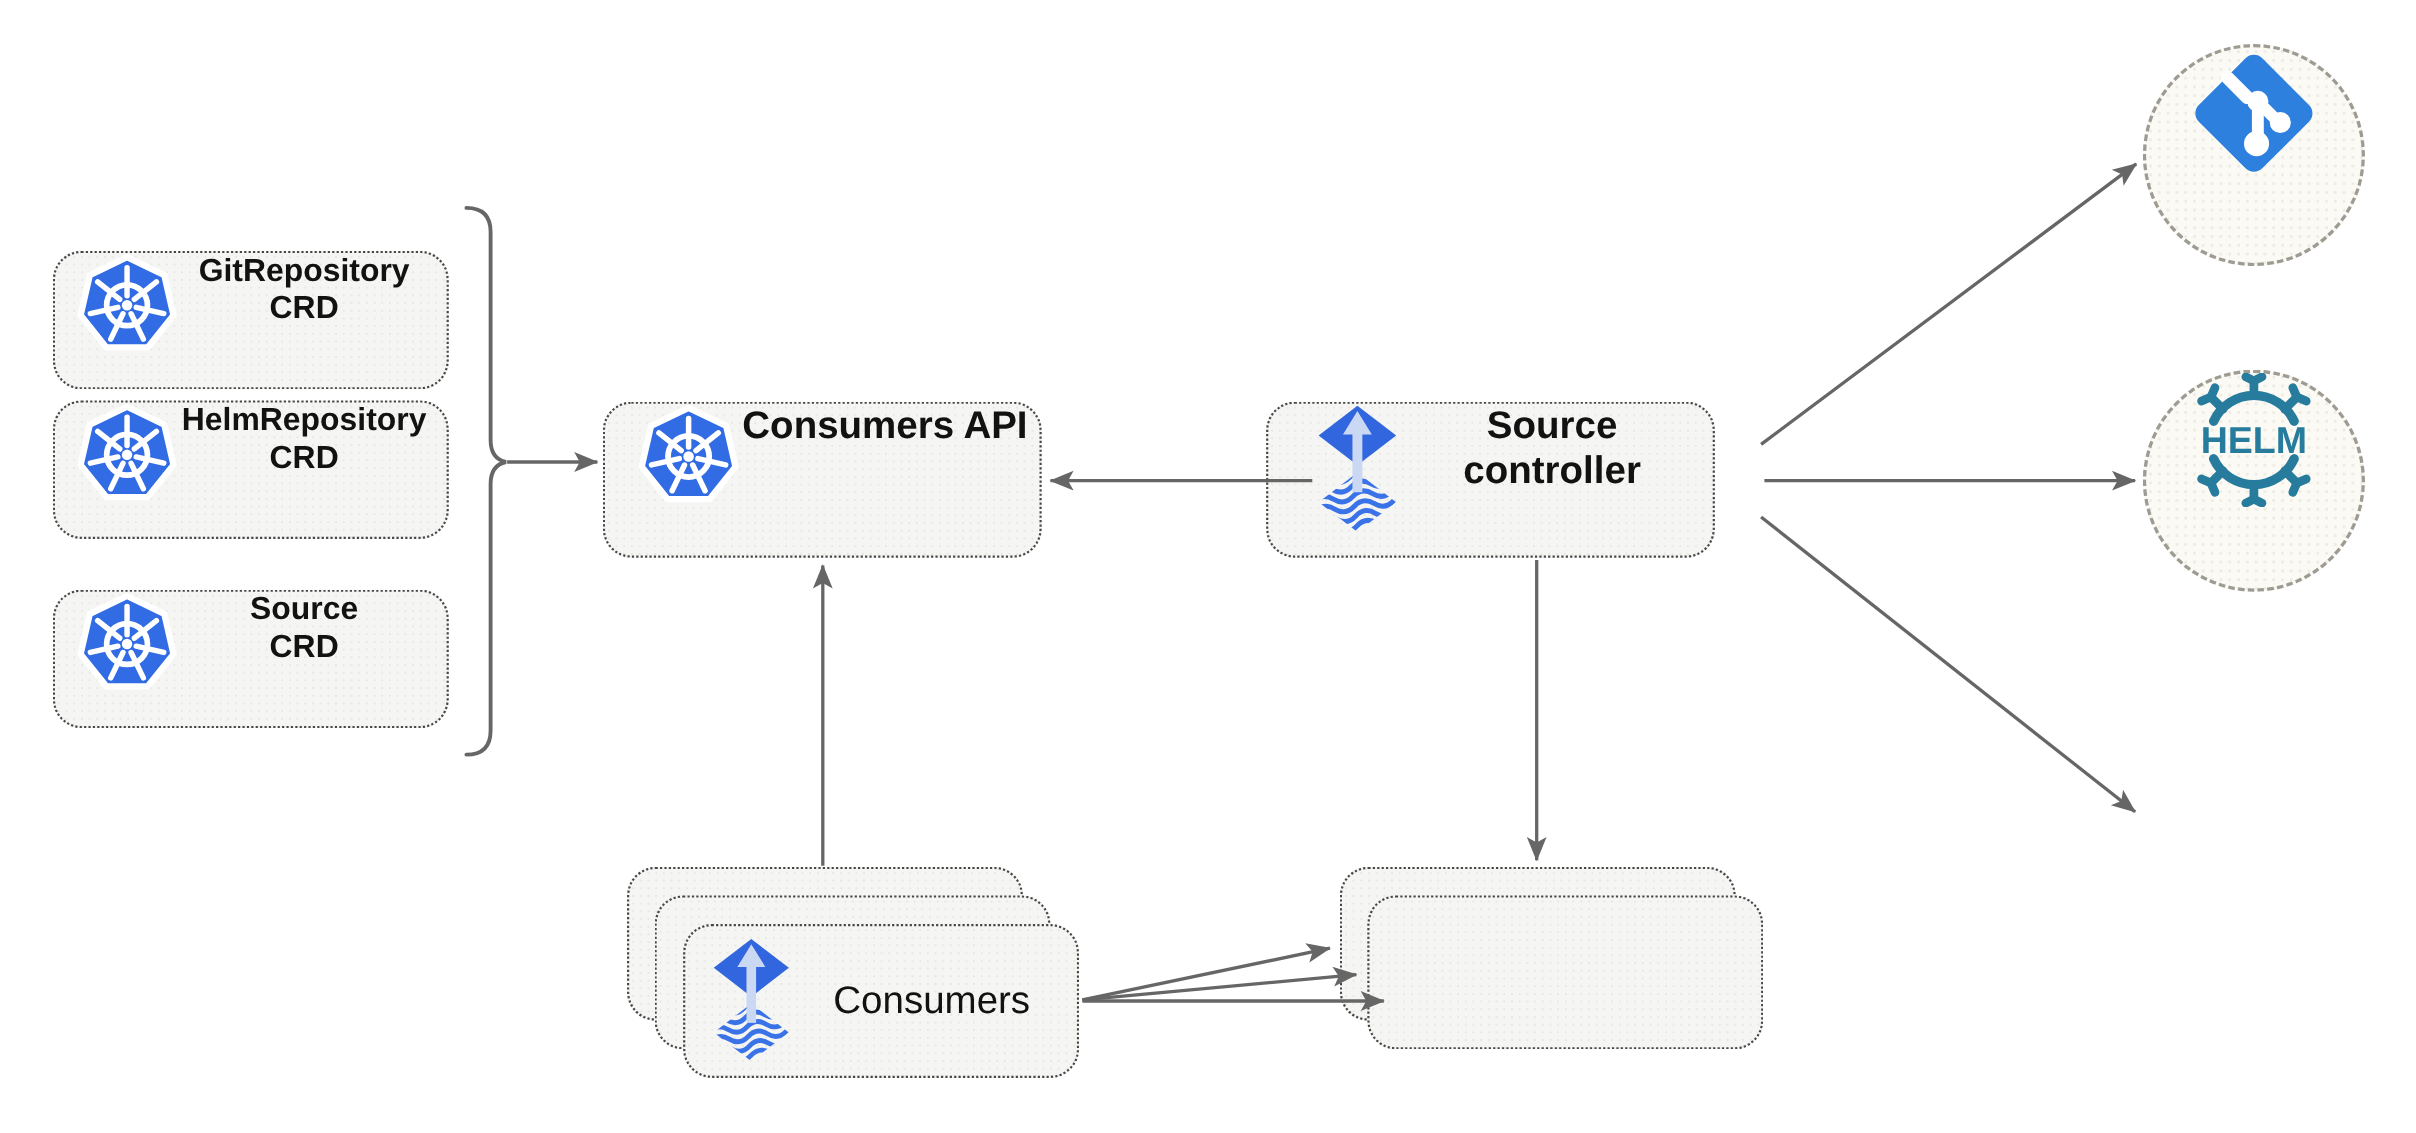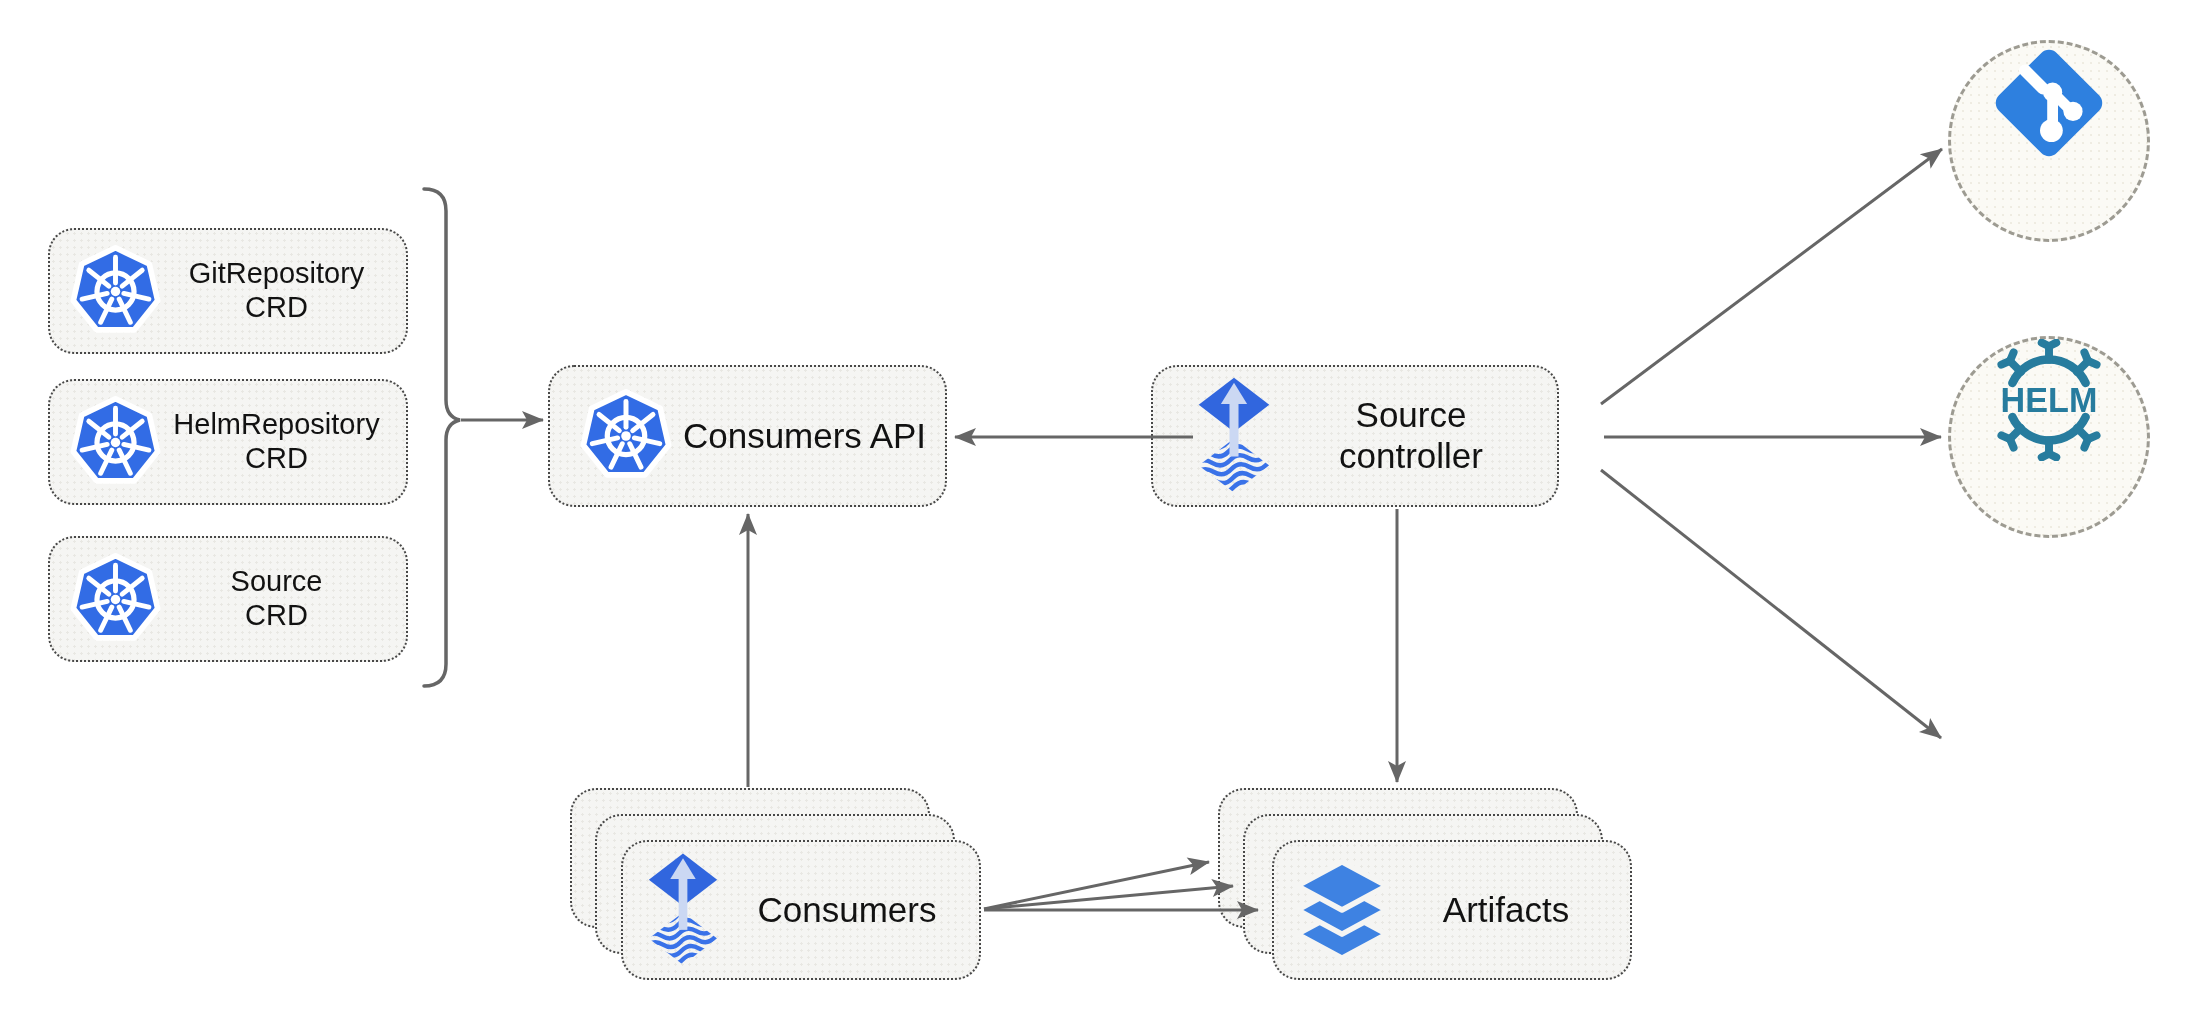--- a/index.html
+++ b/index.html
@@ -2,32 +2,32 @@
 <html><head>
 <meta charset="utf-8">
 <style>
   html,body{margin:0;padding:0;background:#ffffff;}
   .canvas{
     position:relative;width:2196px;height:1030px;background:#ffffff;
     font-family:"Liberation Sans",sans-serif;color:#141414;overflow:hidden;
   }
   
   .node{
-    position:absolute;display:flex;align-items:center;box-sizing:border-box;
+    position:absolute;display:flex;align-items:flex-start;box-sizing:border-box;
     background-color:#f5f5f3;
     background-image:radial-gradient(rgba(120,112,88,.10) 1px, transparent 1.2px);
     background-size:7px 7px;
-    border:2px dotted #474747;border-radius:26px;
+    border:2px dotted #474747;border-radius:26px;font-weight:bold;
   }
   .node-label{
     flex:1;text-align:center;white-space:pre-line;line-height:1.16;color:#121212;
   }
   .crd{left:48px;width:360px;height:126px;font-size:29px;padding:0 16px 0 18px;}
   #crd-git{top:228px}
-  #crd-helm{top:379px}
+  #crd-helm{top:364px}
   #crd-bucket{top:536px}
   .big-label{font-size:35px;}
   #api-box{left:548px;top:365px;width:399px;height:142px;padding:0 10px 0 28px;}
   #source-box{left:1151px;top:365px;width:408px;height:142px;padding:0 10px 0 40px;}
   
   .stack{position:absolute;}
   #consumers-stack{left:570px;top:788px;width:412px;height:194px;}
   #artifacts-stack{left:1218px;top:788px;width:416px;height:194px;}
   .stack-card{
     position:absolute;width:360px;height:140px;box-sizing:border-box;
@@ -154,26 +154,20 @@
       <svg class="icon" width="80" height="116">
           <use href="#sym-flux"></use>
         </svg>
       <div class="node-label big-label">Consumers</div>
     </div>
   </div>
 
   <div class="stack" id="artifacts-stack">
     <div class="stack-card card-back"></div>
     <div class="stack-card card-mid"></div>
-    <div class="stack-card card-front">
-      <svg class="icon" width="96" height="104">
-          <use href="#sym-layers"></use>
-        </svg>
-      <div class="node-label big-label">Artifacts</div>
-    </div>
   </div>
 
   <div class="remote-circle" id="circle-git">
     <svg width="120" height="120" viewBox="0 0 100 100">
       <rect x="16" y="16" width="68" height="68" rx="9" transform="rotate(45 50 50)" fill="#2E80DF"></rect>
       <g stroke="#ffffff" stroke-linecap="round">
         <line x1="30" y1="23" x2="45" y2="38" stroke-width="10"></line>
         <line x1="53" y1="41" x2="53" y2="70" stroke-width="9"></line>
         <line x1="56" y1="44" x2="67" y2="55" stroke-width="9"></line>
       </g>

